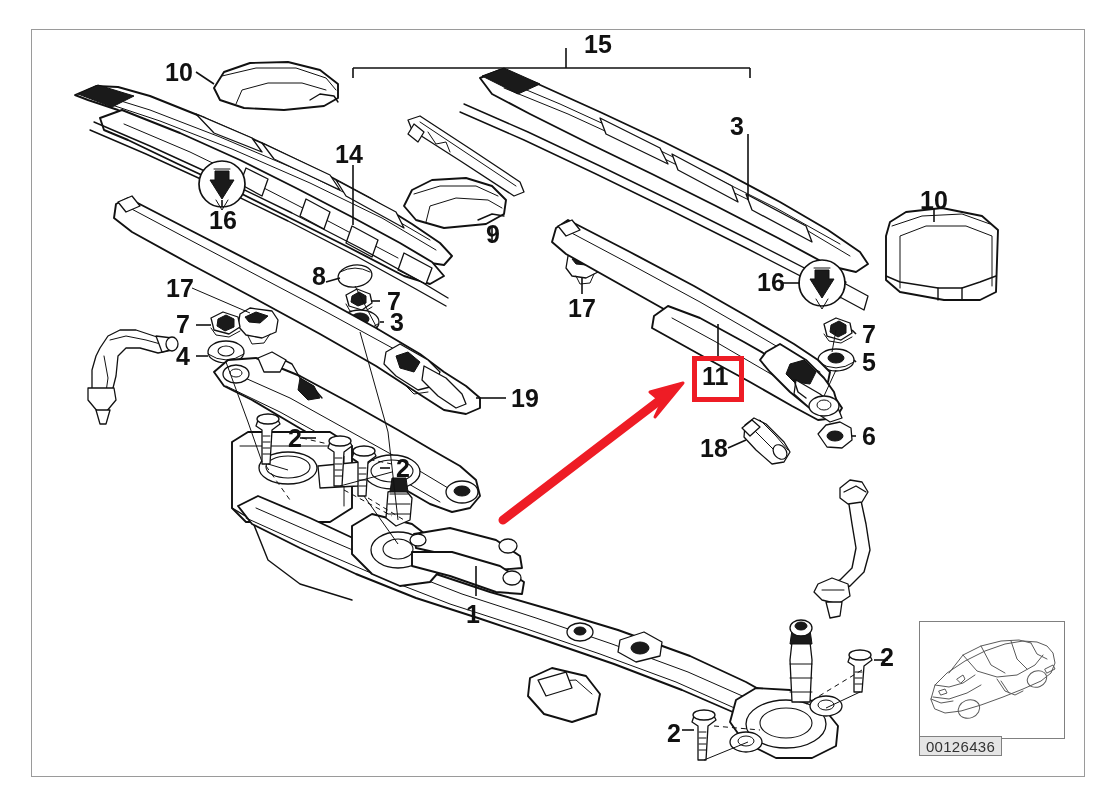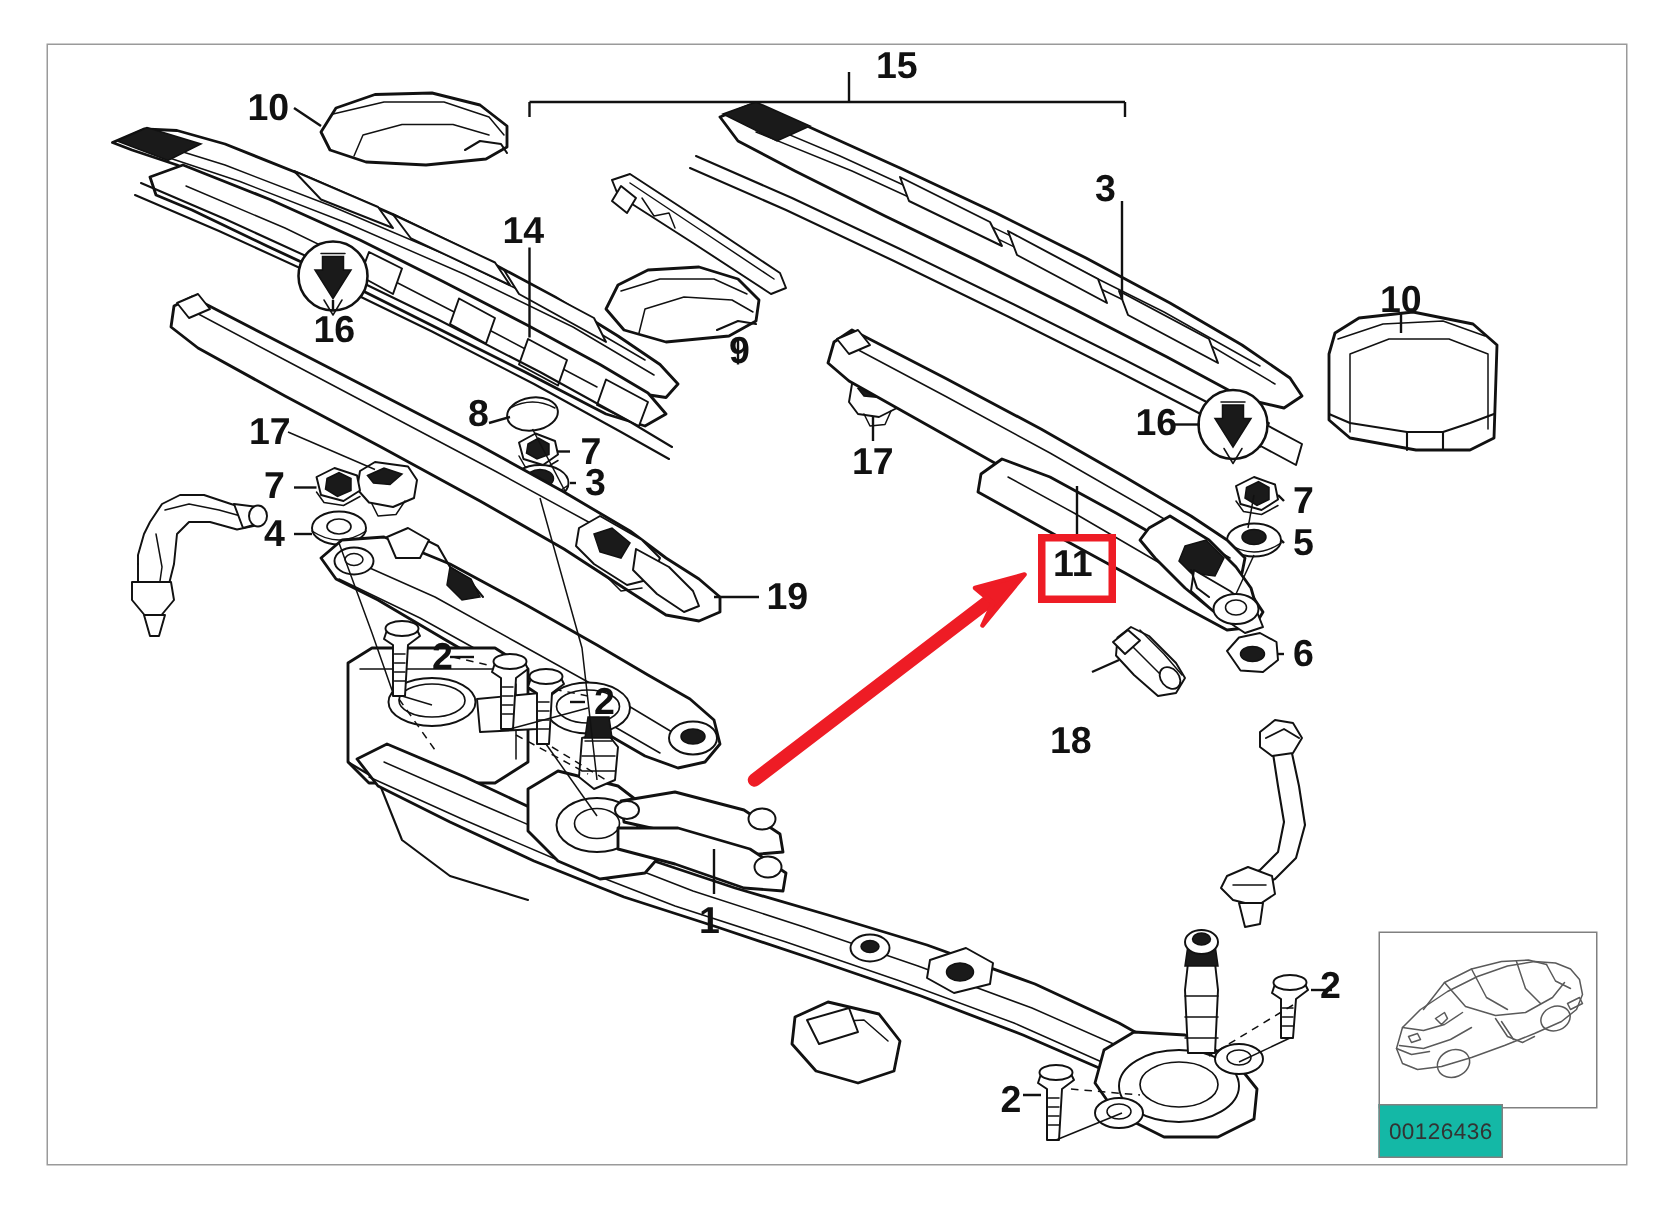--- a/index.html
+++ b/index.html
@@ -72,24 +72,24 @@
     height: 118px;
     border: 1px solid #808080;
     box-sizing: border-box;
     background: #ffffff;
   }
   #inset-id-box {
     position: absolute;
     left: 919px;
     top: 736px;
     width: 83px;
-    height: 36px;
+    height: 20px;
     border: 1px solid #808080;
     box-sizing: border-box;
-    background: #14b8a6;
+    background: #e5e5e5;
     display: flex;
     align-items: center;
     justify-content: center;
   }
   #inset-id-box span {
     font-family: "Liberation Sans", sans-serif;
     font-size: 15px;
     color: #333333;
     letter-spacing: 0.3px;
   }
@@ -509,21 +509,21 @@
   <div class="callout" style="left:387px; top:289px;">7</div>
   <div class="callout" style="left:568px; top:296px;">17</div>
   <div class="callout" style="left:176px; top:312px;">7</div>
   <div class="callout" style="left:390px; top:310px;">3</div>
   <div class="callout" style="left:862px; top:322px;">7</div>
   <div class="callout" style="left:176px; top:344px;">4</div>
   <div class="callout" style="left:862px; top:350px;">5</div>
   <div class="callout" style="left:511px; top:386px;">19</div>
   <div class="callout" style="left:288px; top:426px;">2</div>
   <div class="callout" style="left:862px; top:424px;">6</div>
-  <div class="callout" style="left:700px; top:436px;margin-top:46px;">18</div>
+  <div class="callout" style="left:700px; top:436px;">18</div>
   <div class="callout" style="left:396px; top:456px;">2</div>
   <div class="callout" style="left:466px; top:602px;">1</div>
   <div class="callout" style="left:880px; top:645px;">2</div>
   <div class="callout" style="left:667px; top:721px;">2</div>
 
   <div id="highlight-box"></div>
   <div id="callout-11" class="callout">11</div>
 
   <div id="inset-box"></div>
   <svg id="inset-car" viewBox="0 0 146 118" xmlns="http://www.w3.org/2000/svg">

